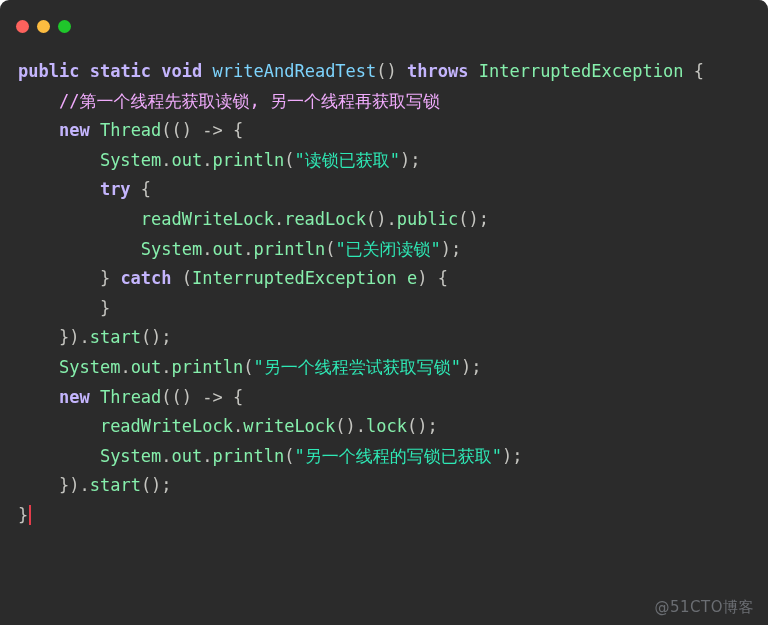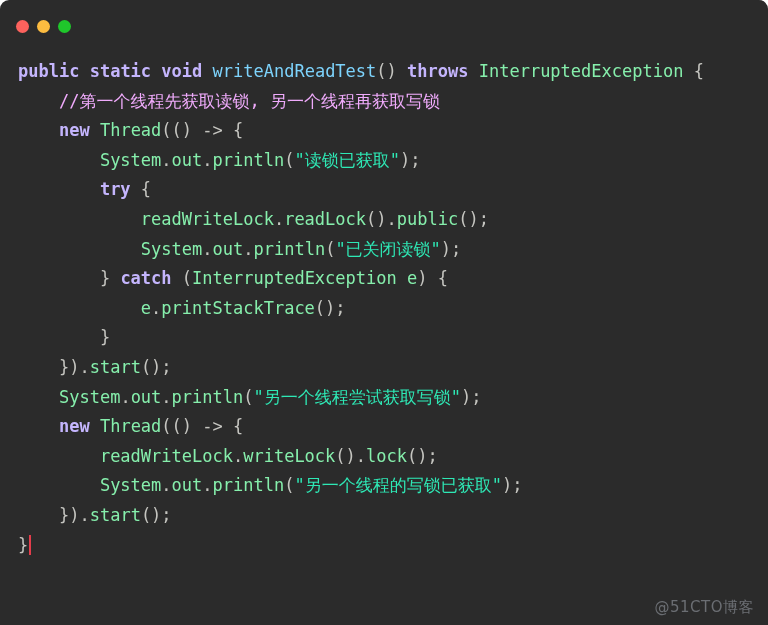--- a/index.html
+++ b/index.html
@@ -127,21 +127,20 @@
 
     <div class="code" id="code-area">
         <div class="line"><span class="kw">public</span><span class="pun"> </span><span class="kw">static</span><span class="pun"> </span><span class="kw">void</span><span class="pun"> </span><span class="fn">writeAndReadTest</span><span class="pun">()</span><span class="pun"> </span><span class="kw">throws</span><span class="pun"> </span><span class="id">InterruptedException</span><span class="pun"> </span><span class="pun">{</span></div>
         <div class="line"><span>    </span><span class="cmt">//第一个线程先获取读锁, 另一个线程再获取写锁</span></div>
         <div class="line"><span>    </span><span class="kw">new</span><span class="pun"> </span><span class="id">Thread</span><span class="pun">(() -&gt; {</span></div>
         <div class="line"><span>        </span><span class="id">System</span><span class="pun">.</span><span class="id">out</span><span class="pun">.</span><span class="id">println</span><span class="pun">(</span><span class="str">"读锁已获取"</span><span class="pun">);</span></div>
         <div class="line"><span>        </span><span class="kw">try</span><span class="pun"> {</span></div>
         <div class="line"><span>            </span><span class="id">readWriteLock</span><span class="pun">.</span><span class="id">readLock</span><span class="pun">()</span><span class="pun">.</span><span class="id">public</span><span class="pun">();</span></div>
         <div class="line"><span>            </span><span class="id">System</span><span class="pun">.</span><span class="id">out</span><span class="pun">.</span><span class="id">println</span><span class="pun">(</span><span class="str">"已关闭读锁"</span><span class="pun">);</span></div>
         <div class="line"><span>        </span><span class="pun">} </span><span class="kw">catch</span><span class="pun"> (</span><span class="id">InterruptedException</span><span class="pun"> </span><span class="id">e</span><span class="pun">) {</span></div>
-        <div class="line"><span>            </span><span class="id">e</span><span class="pun">.</span><span class="id">printStackTrace</span><span class="pun">();</span></div>
         <div class="line"><span>        </span><span class="pun">}</span></div>
         <div class="line"><span>    </span><span class="pun">})</span><span class="pun">.</span><span class="id">start</span><span class="pun">();</span></div>
         <div class="line"><span>    </span><span class="id">System</span><span class="pun">.</span><span class="id">out</span><span class="pun">.</span><span class="id">println</span><span class="pun">(</span><span class="str">"另一个线程尝试获取写锁"</span><span class="pun">);</span></div>
         <div class="line"><span>    </span><span class="kw">new</span><span class="pun"> </span><span class="id">Thread</span><span class="pun">(() -&gt; {</span></div>
         <div class="line"><span>        </span><span class="id">readWriteLock</span><span class="pun">.</span><span class="id">writeLock</span><span class="pun">()</span><span class="pun">.</span><span class="id">lock</span><span class="pun">();</span></div>
         <div class="line"><span>        </span><span class="id">System</span><span class="pun">.</span><span class="id">out</span><span class="pun">.</span><span class="id">println</span><span class="pun">(</span><span class="str">"另一个线程的写锁已获取"</span><span class="pun">);</span></div>
         <div class="line"><span>    </span><span class="pun">})</span><span class="pun">.</span><span class="id">start</span><span class="pun">();</span></div>
         <div class="line"><span class="pun">}</span><span class="caret"></span></div>
       </div>
 

